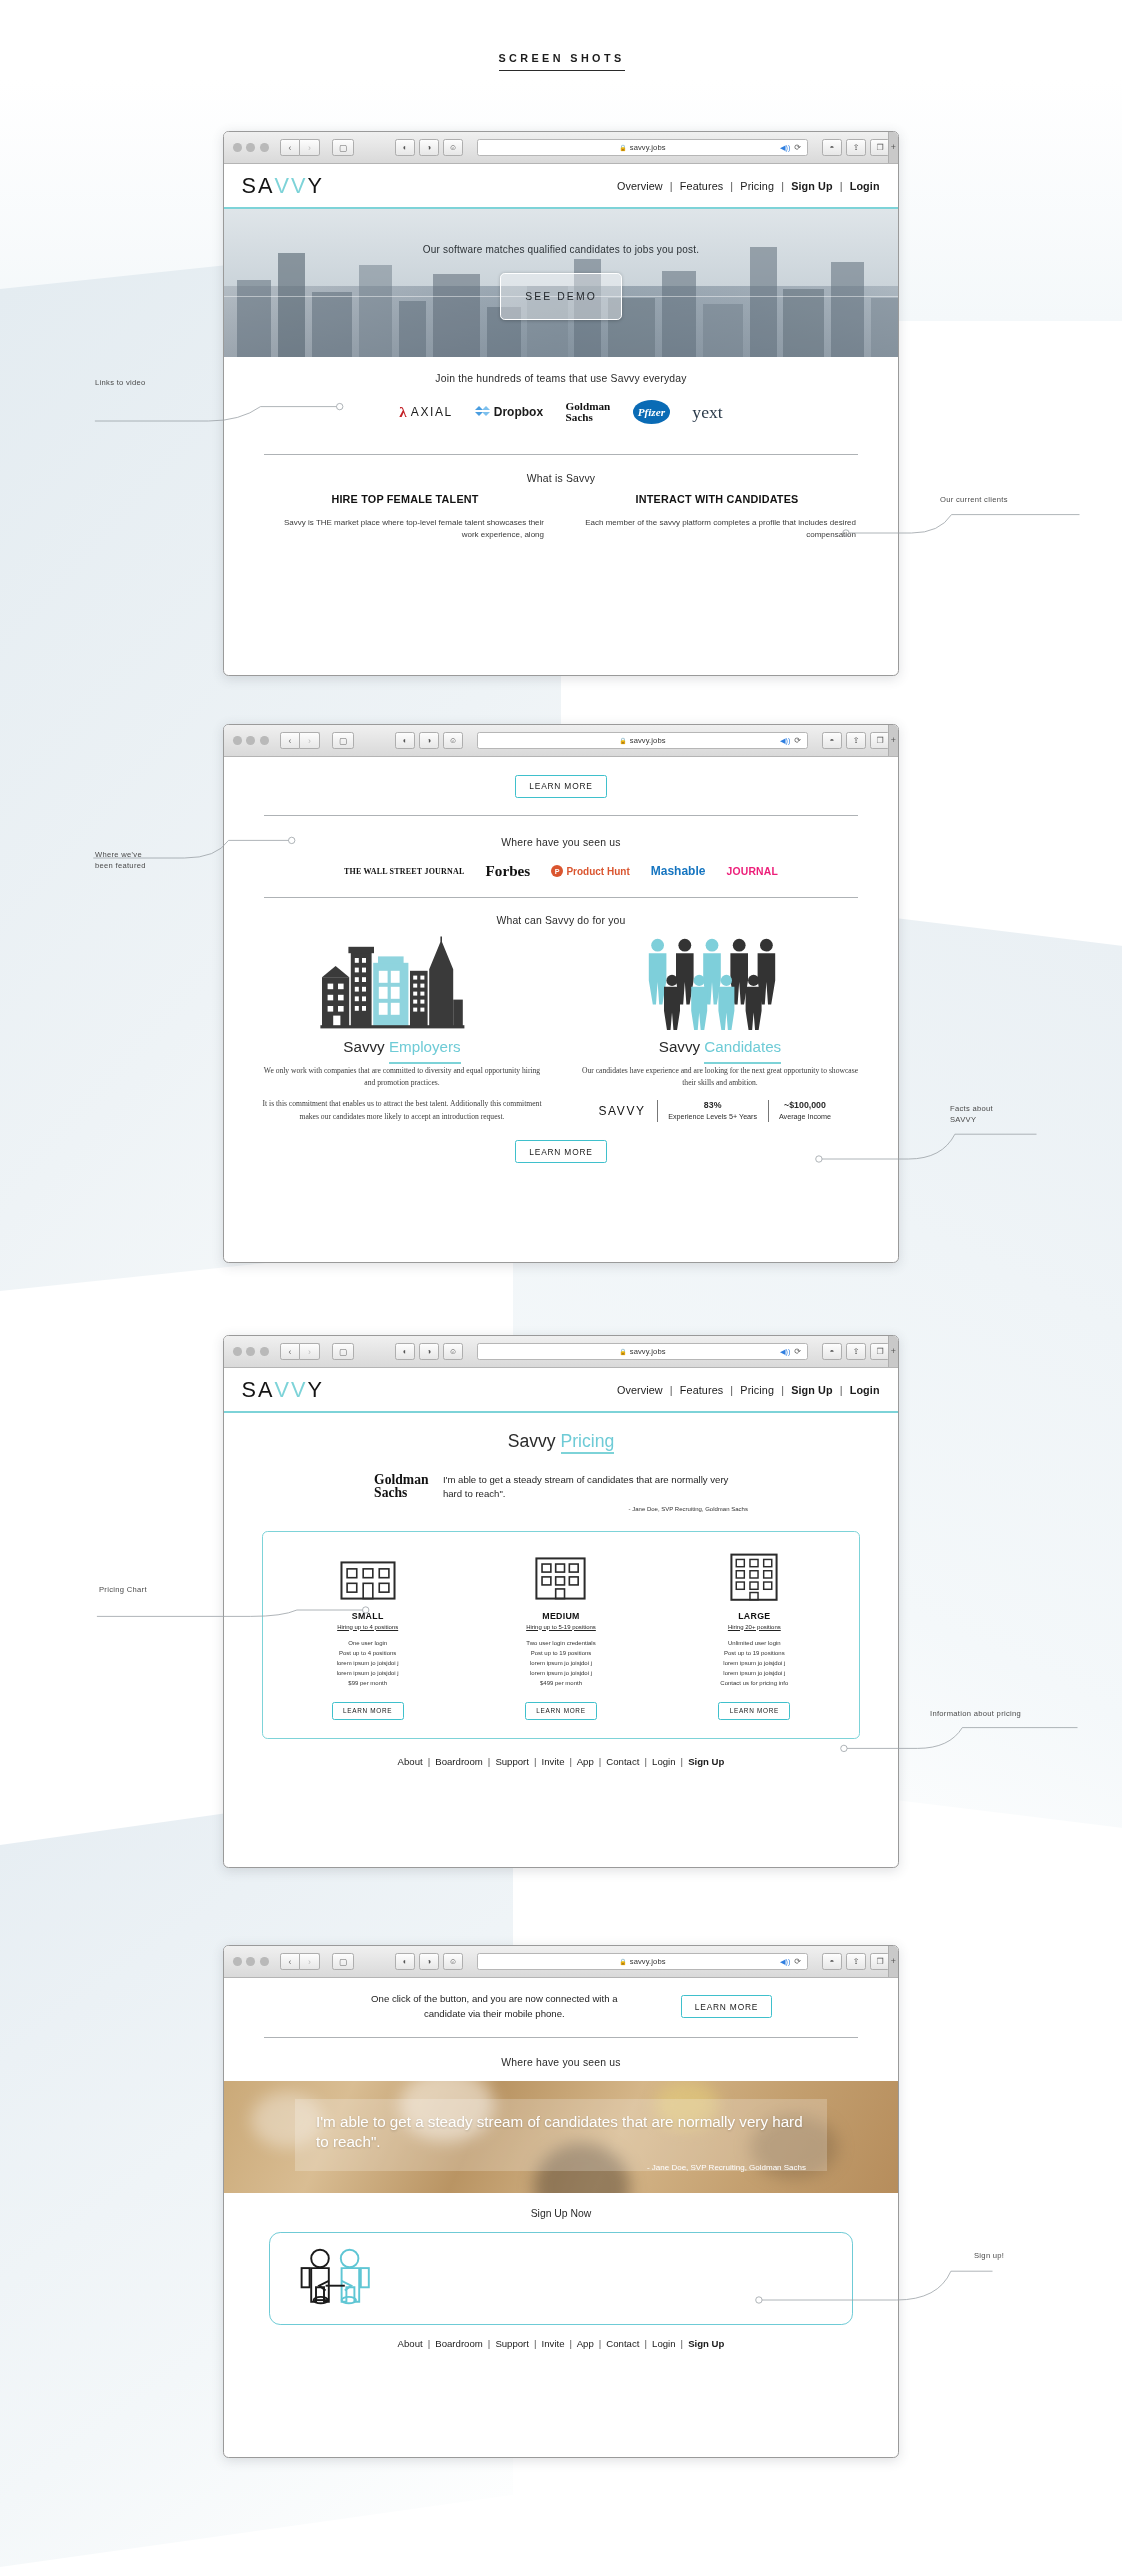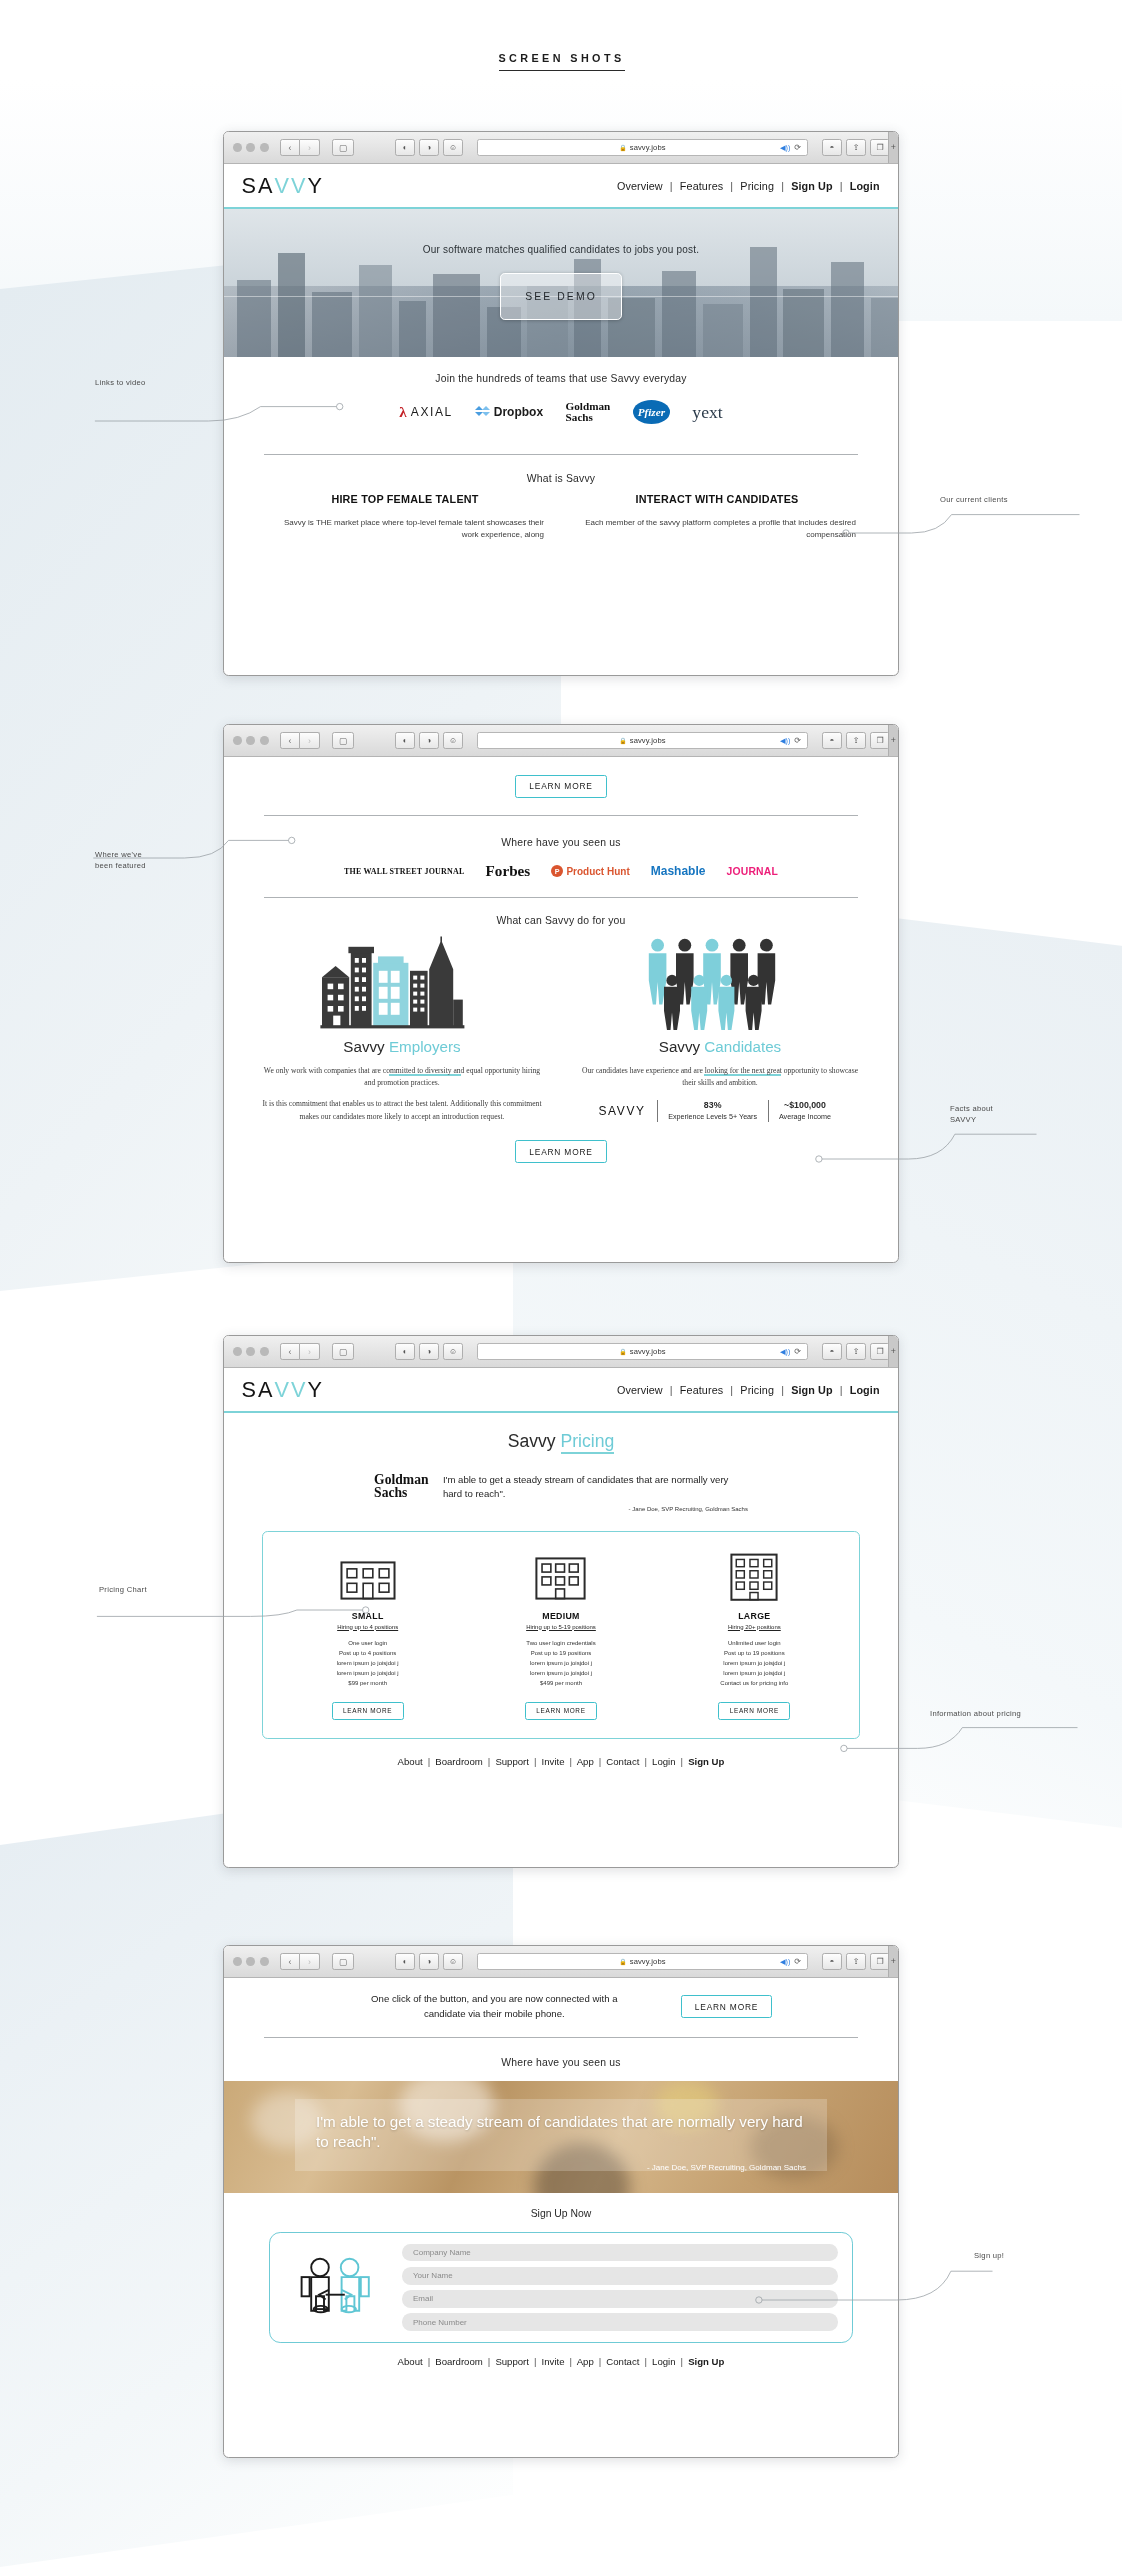--- a/index.html
+++ b/index.html
@@ -186,21 +186,21 @@
   .ph-dot { width:12px;height:12px;border-radius:50%;background:#da552f;color:#fff;font-size:7.2px;font-weight:700;display:flex;align-items:center;justify-content:center;}
   .ph-txt { color:#da552f; font-weight:700; font-size:10px; }
   .mash { color:#1675c0; font-weight:700; font-size:12px; }
   .pop { color:#ed1e79; font-weight:800; font-size:10.4px; letter-spacing:0.2px; }
 
   
   .ec-row { display: flex; padding: 0 27px; gap: 16px; }
   .ec-col { flex: 1; text-align: center; }
   .ec-art { height: 96px; display: flex; align-items: flex-end; justify-content: center; }
   .ec-title { font-size: 15.2px; font-weight: 300; color: #2a2a2a; margin-top: 8px; }
-  .ec-title .accent { color: #6ecbd6; border-bottom: 2.4px solid #7dd3d8; padding-bottom: 19px; }
+  .ec-title .accent { color: #6ecbd6; border-bottom: 2.4px solid #7dd3d8; padding-bottom: 7px; }
   .ec-p { font-size: 7.6px; color: #3a3a3a; line-height: 1.6; margin-top: 9.6px; padding: 0 11.2px; font-family: Liberation Serif, serif; }
 
   .facts { display:flex; align-items:center; justify-content:center; gap:0; margin-top: 11.2px; }
   .facts .slogo { font-size: 12px; letter-spacing: 1.6px; color:#141414; padding-right: 11.2px; font-weight: 300;}
   .fact { padding: 0 10.4px; border-left: 0.8px solid #777; font-size: 7.2px; color:#2b2b2b; line-height:1.35; }
   .fact b { display:block; font-size: 8.8px; font-weight:700; }
 
   
   .svg-art { display:block; }
 
@@ -826,26 +826,20 @@
             <g stroke="#5fc6d4" stroke-width="2.4" fill="none">
               <circle cx="72" cy="18" r="11"></circle>
               <path d="M62 30h22v42h-6V54h-10v18h-6z"></path>
               <rect x="86" y="30" width="10" height="24"></rect>
               <path d="M62 46l12 6-8 6"></path>
               <ellipse cx="71" cy="70" rx="9" ry="4"></ellipse>
             </g>
             <path d="M42 52h24" stroke="#1b1b1b" stroke-width="2.4" fill="none"></path>
           </svg>
         </div>
-        <div class="fields">
-          <div class="field">Company Name</div>
-          <div class="field">Your Name</div>
-          <div class="field">Email</div>
-          <div class="field">Phone Number</div>
-        </div>
       </div>
 
       <div class="footer-nav" style="padding-top:13px;">
         <span>About</span>
         <span class="sep">|</span>
         <span>Boardroom</span>
         <span class="sep">|</span>
         <span>Support</span>
         <span class="sep">|</span>
         <span>Invite</span>

